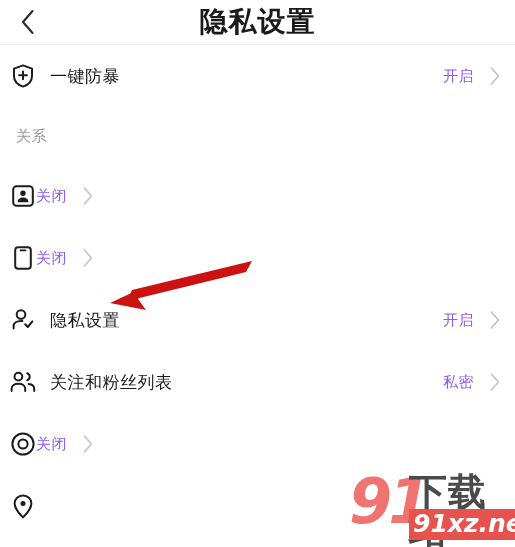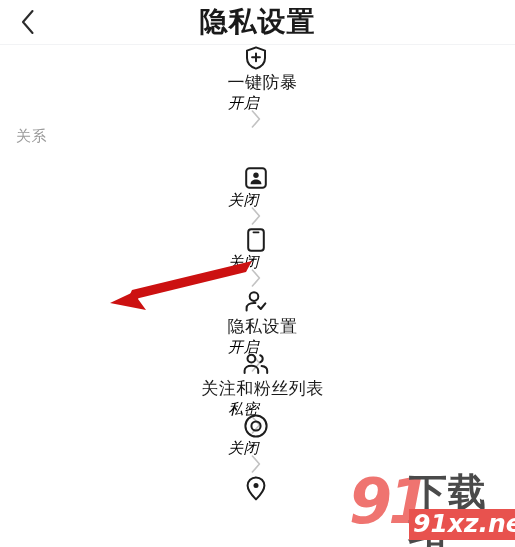--- a/index.html
+++ b/index.html
@@ -53,21 +53,20 @@
   .list { position: relative; }
 
   .row {
     position: relative;
     height: 62px;
     display: flex;
     align-items: center;
     padding: 0 14px 0 10px;
     box-sizing: border-box;
     cursor: pointer;
-    flex-direction: column;
   }
   .row .icon {
     width: 26px;
     height: 26px;
     flex: 0 0 26px;
     display: flex;
     align-items: center;
     justify-content: center;
     color: #1d1d1d;
   }
@@ -75,25 +74,24 @@
   .row .label {
     margin-left: 14px;
     font-size: 17px;
     color: #1a1a1a;
     letter-spacing: 0.5px;
     flex: 1 1 auto;
     white-space: nowrap;
   }
   .row .status {
     font-size: 15px;
-    color: #000000;
+    color: #8b5cf6;
     letter-spacing: 0.5px;
-    margin-right: 24px;
+    margin-right: 15px;
     white-space: nowrap;
-    font-style: italic;
   }
   .row .chev {
     width: 12px;
     height: 12px;
     flex: 0 0 12px;
     color: #c2c2c2;
     display: flex;
     align-items: center;
     justify-content: center;
   }

